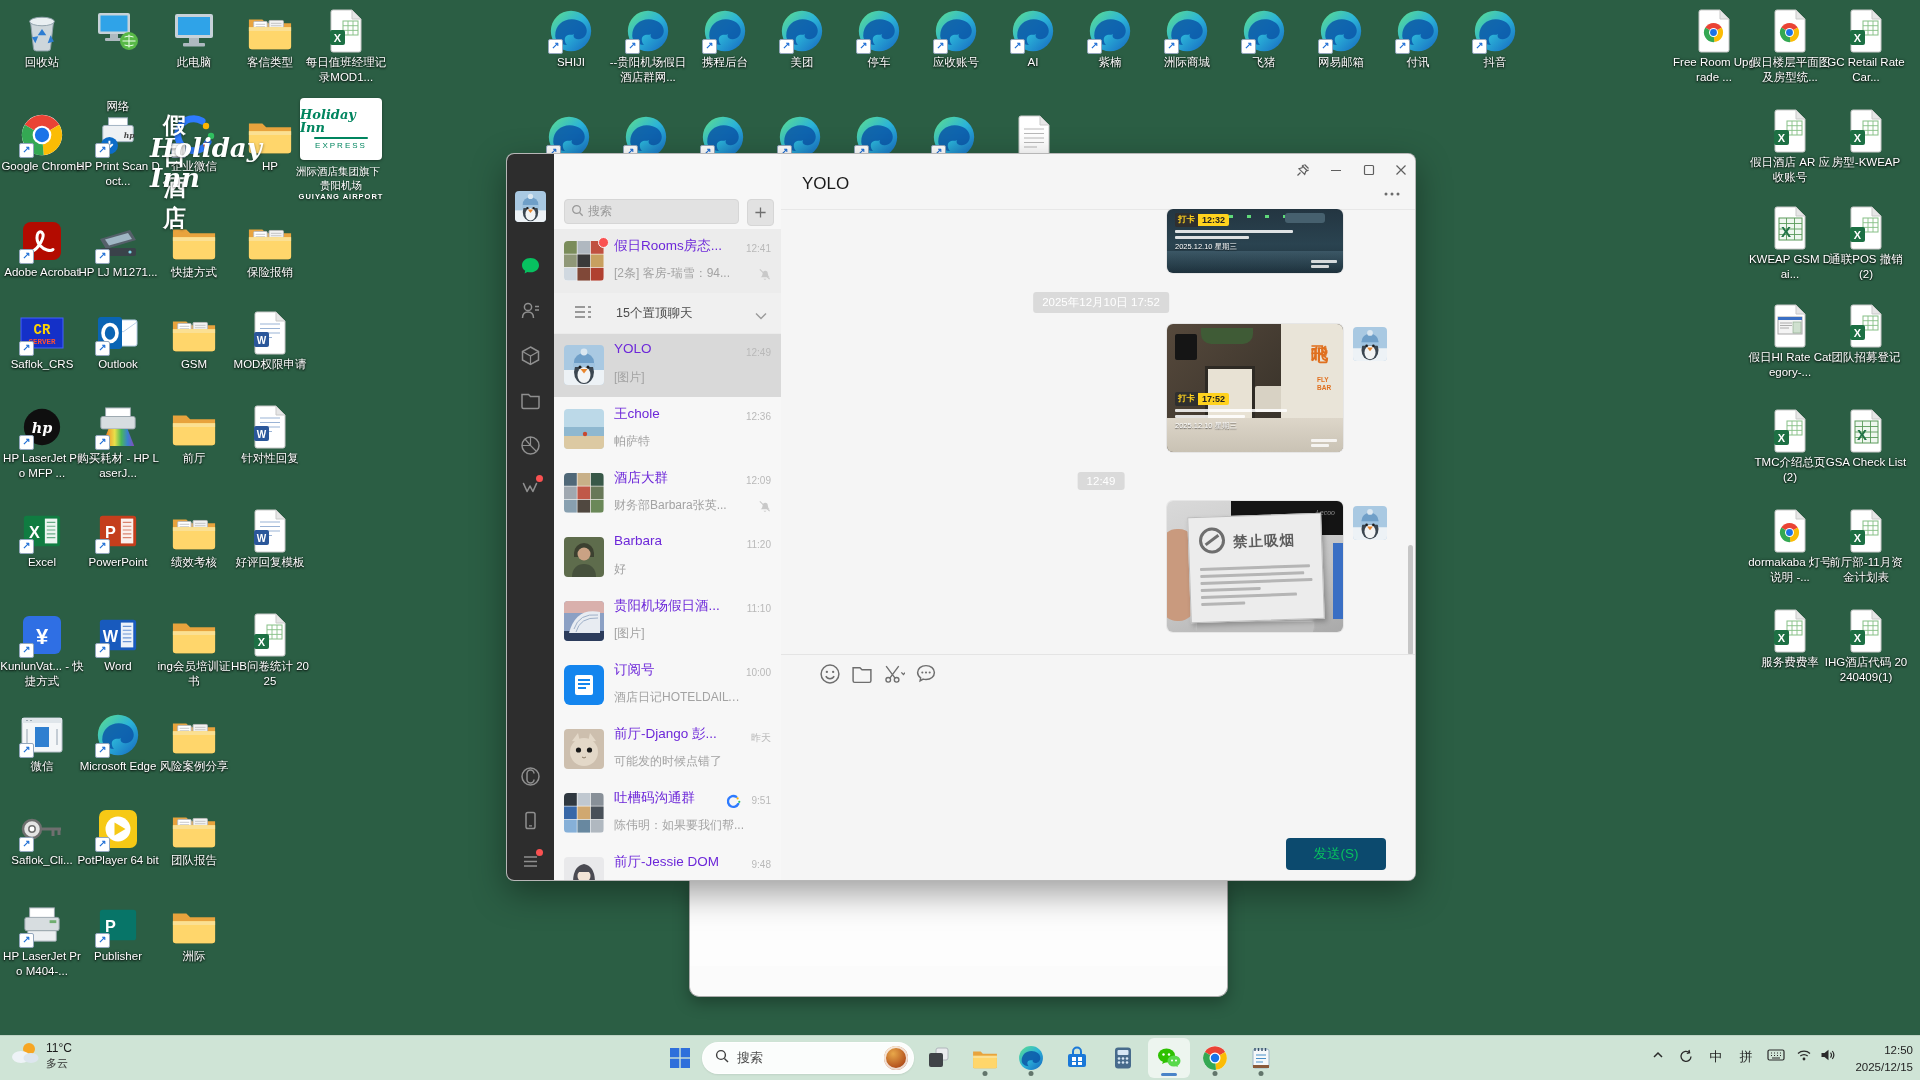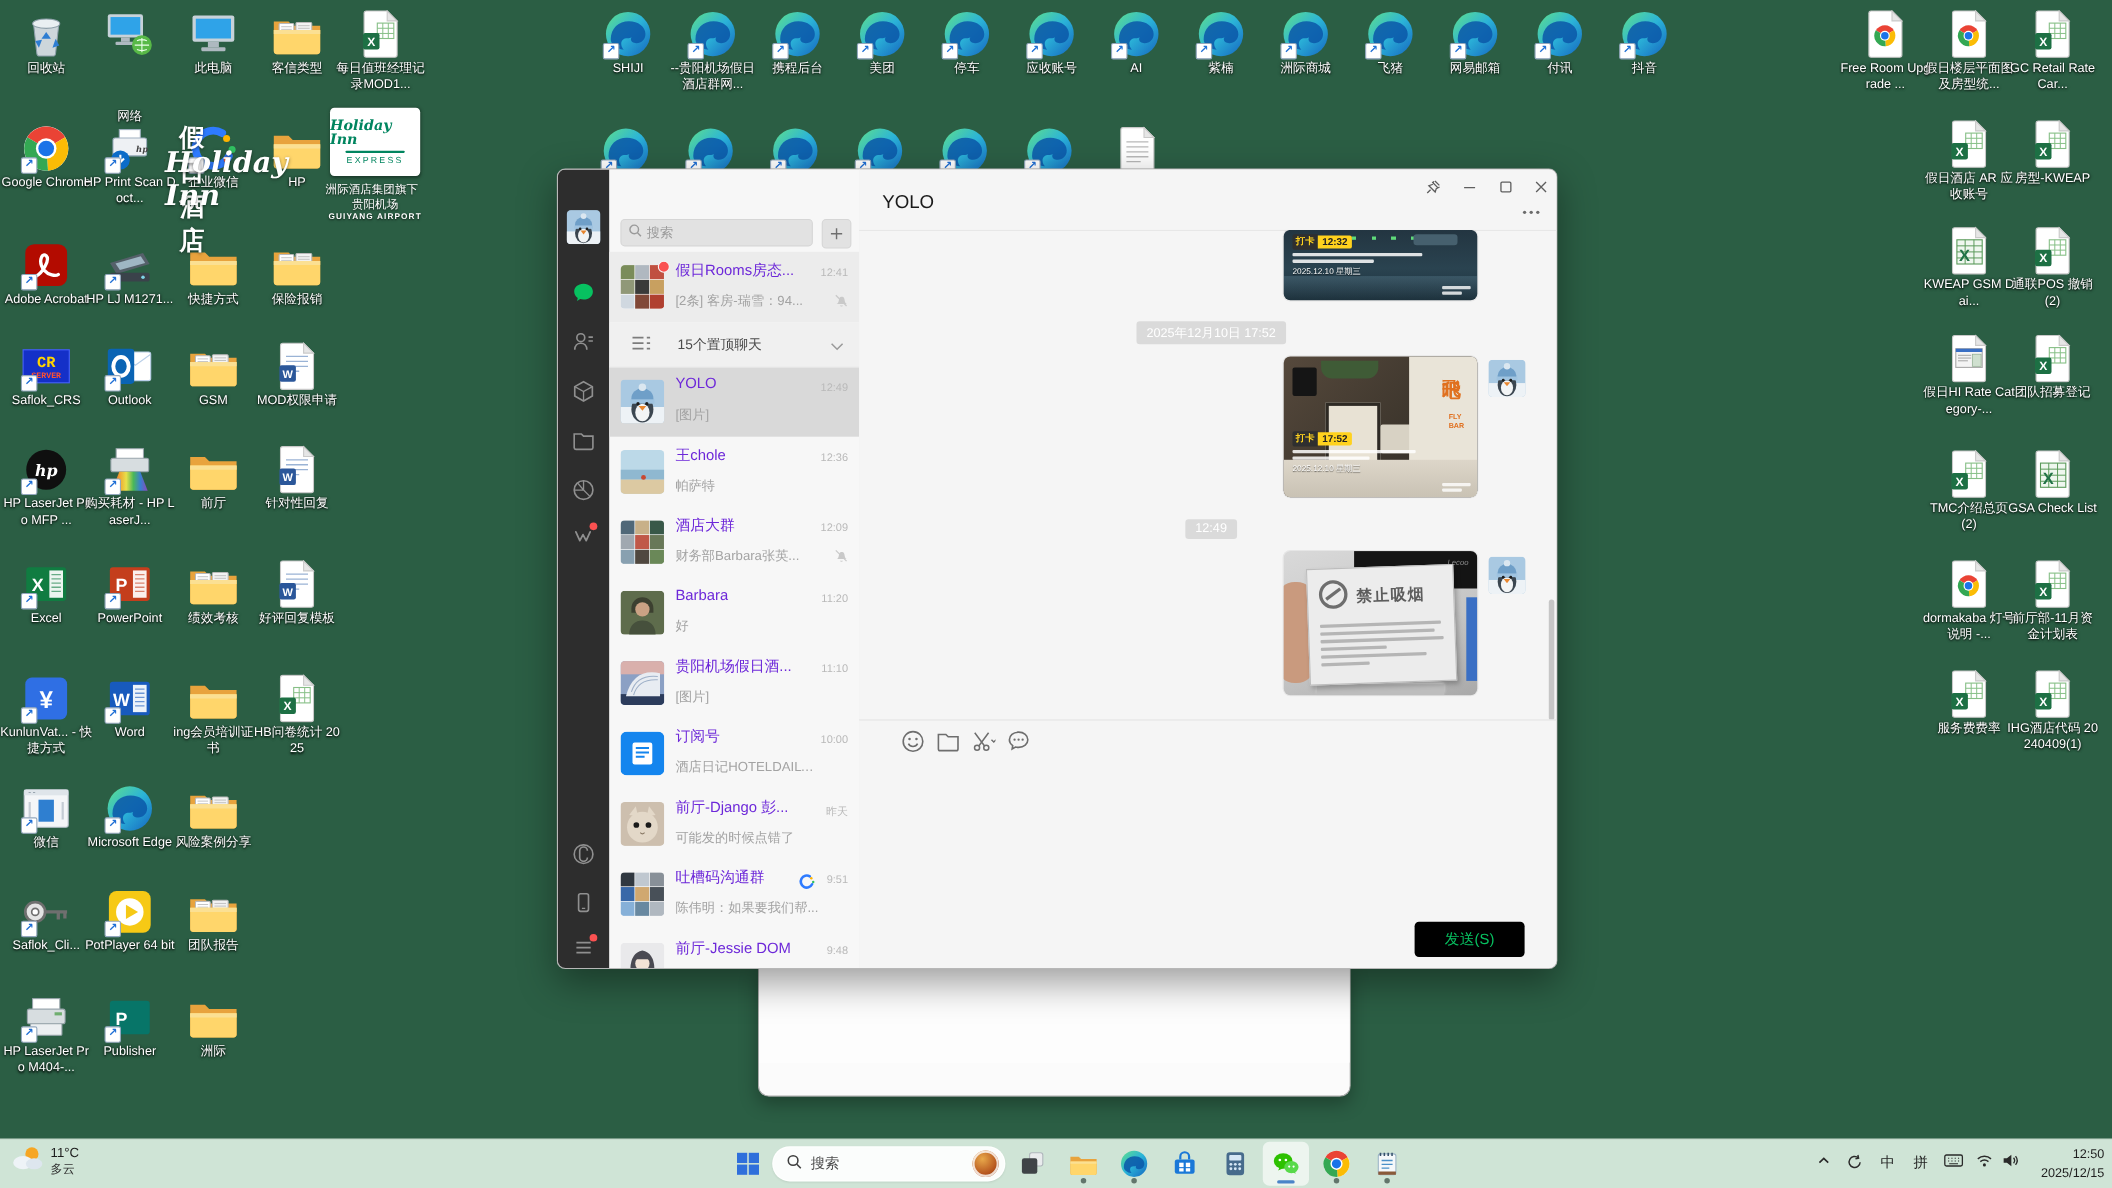--- a/index.html
+++ b/index.html
@@ -107,21 +107,21 @@
   .m3-logo{position:absolute;left:10px;top:10px;width:26px;height:26px;border:3px solid #6e6e6e;border-radius:50%;box-sizing:border-box}
   .m3-logo::after{content:"";position:absolute;left:2px;top:8px;width:16px;height:3px;background:#6e6e6e;transform:rotate(-35deg)}
   .m3-sign-tx{position:absolute;left:44px;top:16px;font-size:14.5px;font-weight:bold;color:#5d5d5d;letter-spacing:1px}
   .m3-par i{display:block;height:3px;background:#b5b5b5;border-radius:1px;margin-top:4px}
   .m3-par{position:absolute;left:10px;top:46px;width:112px}
   .m3-blue{position:absolute;right:0;top:42px;width:10px;height:76px;background:#3a6fc4}
   .m3-base{position:absolute;left:30px;bottom:0;width:116px;height:10px;background:#bdbdbd;box-shadow:0 -2px 3px rgba(255,255,255,.5)}
   
   .wx-input{position:absolute;left:0;top:500px;right:0;bottom:0;border-top:1px solid #e4e4e4}
   .tb-ico{position:absolute;top:8px;width:21px;height:21px}
-  .wx-send{position:absolute;left:505px;top:183px;width:100px;height:32px;background:#000000;border-radius:4px;
+  .wx-send{position:absolute;left:505px;top:183px;width:100px;height:32px;background:#0c4a6e;border-radius:4px;
     color:#07c160;font-size:13.5px;display:flex;align-items:center;justify-content:center}
   
   #taskbar{position:absolute;left:0;top:1035px;width:1920px;height:45px;background:rgba(213,232,219,.97);
     border-top:1px solid rgba(0,0,0,.08);z-index:100}
   .tb-weather{position:absolute;left:10px;top:5px;display:flex;align-items:center}
   .tbw-txt{margin-left:6px}
   .tbw-temp{font-size:12px;color:#1c1c1c;line-height:1.3}
   .tbw-cond{font-size:11px;color:#333;line-height:1.2}
   .tb-btn{position:absolute;top:2px;width:42px;height:40px;border-radius:6px;display:flex;align-items:center;justify-content:center}
   .tb-btn.active{background:rgba(255,255,255,.62)}

